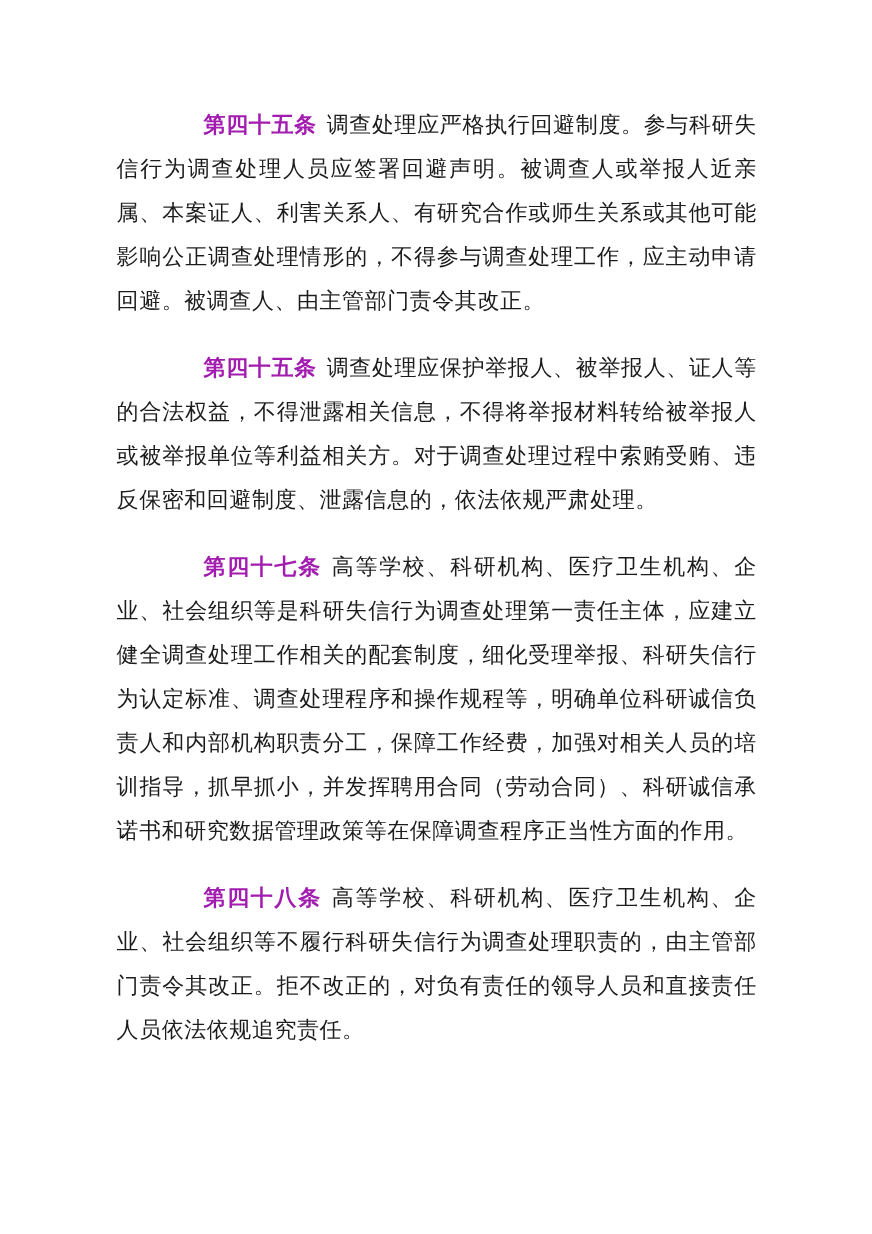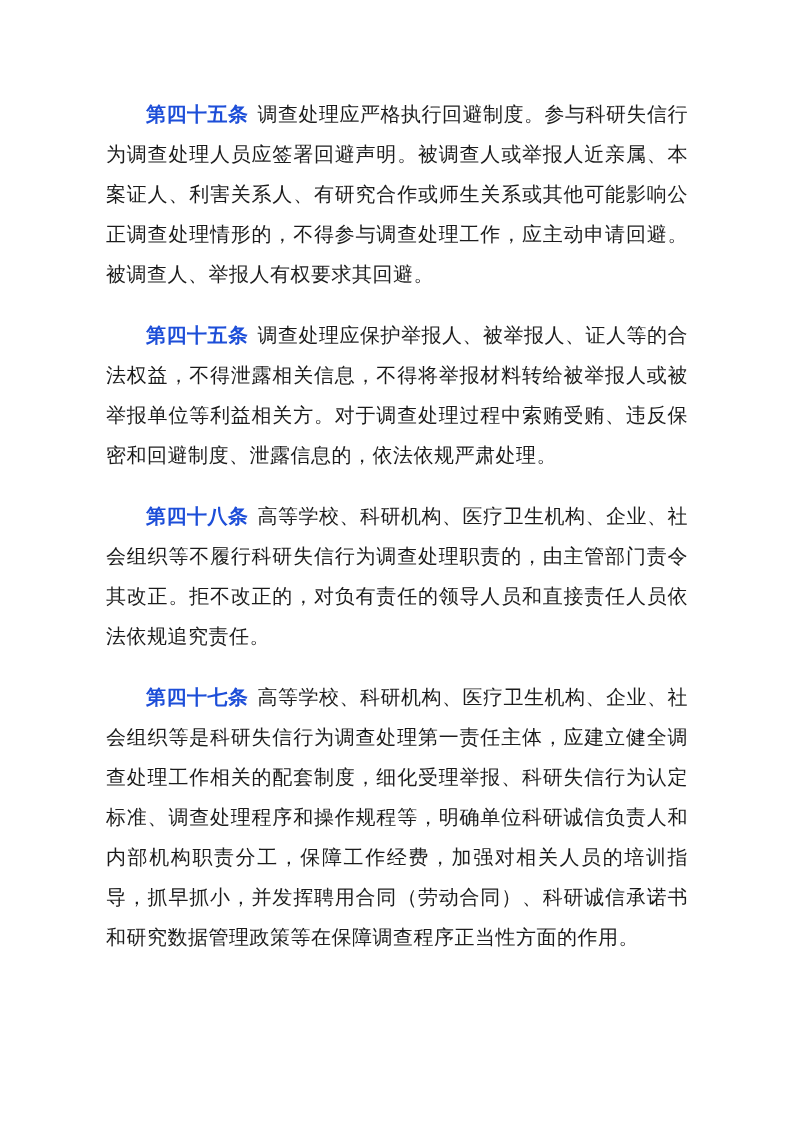--- a/index.html
+++ b/index.html
@@ -36,35 +36,36 @@
   .article {
     margin: 0 0 21px 0;
     text-indent: 2em;
   }
   .article:last-child {
     margin-bottom: 0;
   }
   .article-number {
     font-weight: 700;
     margin-right: 0.45em;
-    color: #1d4ed8;
+    color: #a21caf;
+    margin-left: 39px;
   }
   .article-text {
     font-weight: 400;
   }
 </style>
 </head>
 <body>
 
 <div class="page">
   <div class="content">
 
-    <p class="article"><span class="article-number">第四十五条</span><span class="article-text">调查处理应严格执行回避制度。参与科研失信行为调查处理人员应签署回避声明。被调查人或举报人近亲属、本案证人、利害关系人、有研究合作或师生关系或其他可能影响公正调查处理情形的，不得参与调查处理工作，应主动申请回避。被调查人、举报人有权要求其回避。</span></p>
+    <p class="article"><span class="article-number">第四十五条</span><span class="article-text">调查处理应严格执行回避制度。参与科研失信行为调查处理人员应签署回避声明。被调查人或举报人近亲属、本案证人、利害关系人、有研究合作或师生关系或其他可能影响公正调查处理情形的，不得参与调查处理工作，应主动申请回避。被调查人、由主管部门责令其改正。</span></p>
 
     <p class="article"><span class="article-number">第四十五条</span><span class="article-text">调查处理应保护举报人、被举报人、证人等的合法权益，不得泄露相关信息，不得将举报材料转给被举报人或被举报单位等利益相关方。对于调查处理过程中索贿受贿、违反保密和回避制度、泄露信息的，依法依规严肃处理。</span></p>
 
+    <p class="article"><span class="article-number">第四十七条</span><span class="article-text">高等学校、科研机构、医疗卫生机构、企业、社会组织等是科研失信行为调查处理第一责任主体，应建立健全调查处理工作相关的配套制度，细化受理举报、科研失信行为认定标准、调查处理程序和操作规程等，明确单位科研诚信负责人和内部机构职责分工，保障工作经费，加强对相关人员的培训指导，抓早抓小，并发挥聘用合同（劳动合同）、科研诚信承诺书和研究数据管理政策等在保障调查程序正当性方面的作用。</span></p>
+
     <p class="article"><span class="article-number">第四十八条</span><span class="article-text">高等学校、科研机构、医疗卫生机构、企业、社会组织等不履行科研失信行为调查处理职责的，由主管部门责令其改正。拒不改正的，对负有责任的领导人员和直接责任人员依法依规追究责任。</span></p>
-
-    <p class="article"><span class="article-number">第四十七条</span><span class="article-text">高等学校、科研机构、医疗卫生机构、企业、社会组织等是科研失信行为调查处理第一责任主体，应建立健全调查处理工作相关的配套制度，细化受理举报、科研失信行为认定标准、调查处理程序和操作规程等，明确单位科研诚信负责人和内部机构职责分工，保障工作经费，加强对相关人员的培训指导，抓早抓小，并发挥聘用合同（劳动合同）、科研诚信承诺书和研究数据管理政策等在保障调查程序正当性方面的作用。</span></p>
 
 
   </div>
 </div>
 
 </body></html>

